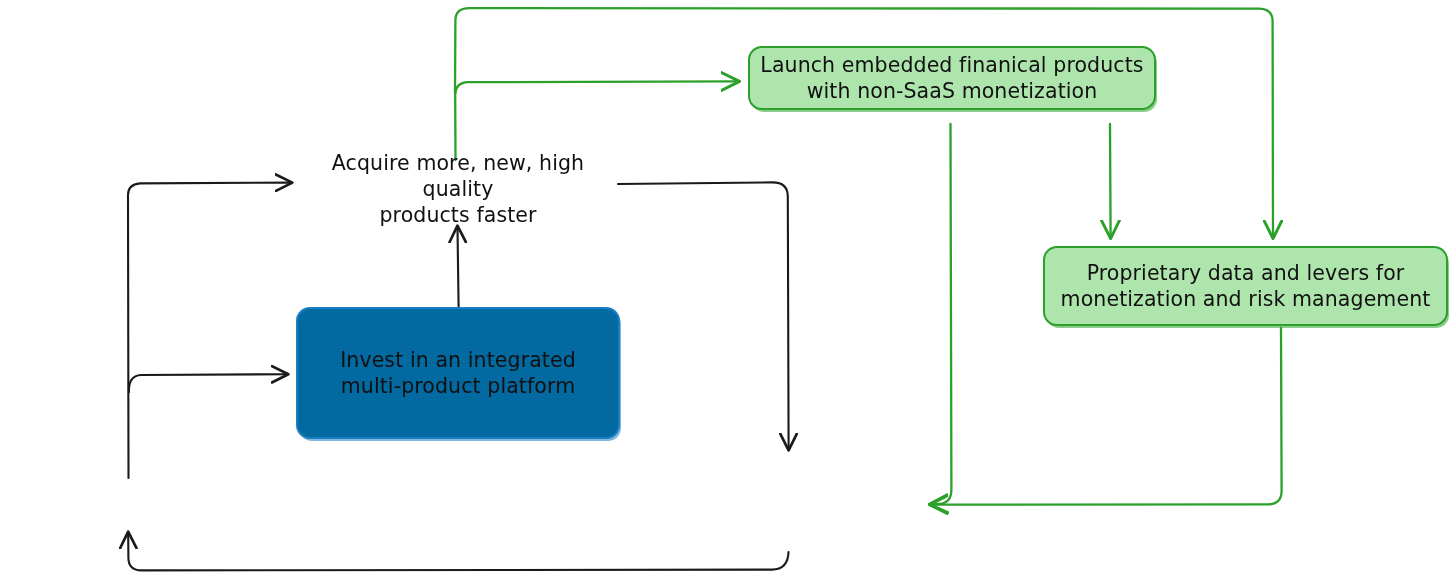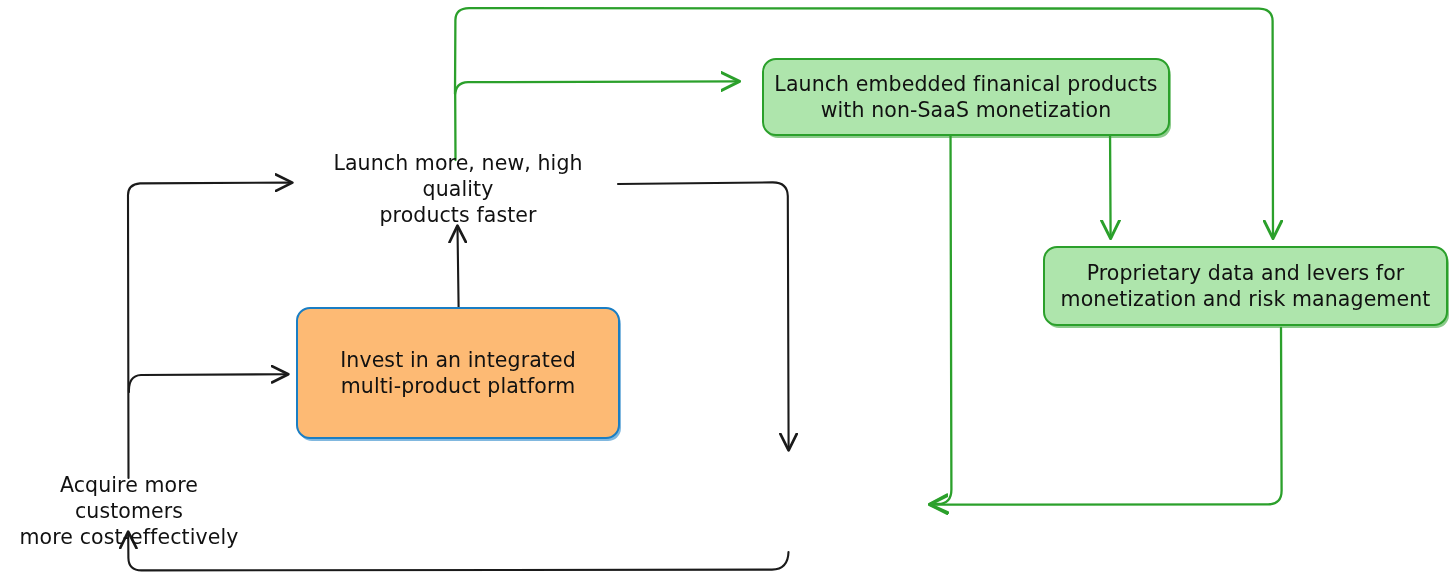--- a/index.html
+++ b/index.html
@@ -42,21 +42,21 @@
     color: #111111;
     font-size: 20.5px;
     letter-spacing: 0.1px;
   }
   .box-green {
     background: #aee5ac;
     border: 2.2px solid #2ba02b;
     box-shadow: 2px 3px 0 -1px rgba(43,160,43,0.55);
   }
   .box-blue {
-    background: #fdba74;
+    background: #0369a1;
     border: 2.2px solid #1a7ec4;
     box-shadow: 2px 3px 0 -1px rgba(26,126,196,0.55);
   }
   .label-plain {
     background: transparent;
     border: none;
   }
   .node-label {
     display: block;
     white-space: pre-line;
@@ -97,39 +97,35 @@
       <path d="M 455 94 L 455.4 20 Q 455.6 8.4 469 8.2 L 1259 8.6 Q 1272.4 8.8 1272.6 21 L 1273 236" marker-end="url(#arrow-green)"></path>
 
       <path d="M 1110 124 L 1110.6 236" marker-end="url(#arrow-green)"></path>
 
       <path d="M 950.5 124 L 951.4 489 Q 951.6 503.6 938 504 L 932 504.2" marker-end="url(#arrow-green)"></path>
 
       <path d="M 1281 328 L 1281.6 490 Q 1281.8 504.4 1268 504.4 L 932 504.6" marker-end="url(#arrow-green)"></path>
     </g>
   </svg>
 
-  <div class="node node-box box-green" style="left:748px; top:58px; width:408px; height:78px;margin-left:14px;">
+  <div class="node node-box box-green" style="left:748px; top:46px; width:408px; height:64px;">
     <span class="node-text node-label">Launch embedded finanical products
 with non-SaaS monetization</span>
   </div>
 
   <div class="node node-box box-green" style="left:1043px; top:246px; width:405px; height:80px;">
     <span class="node-text node-label">Proprietary data and levers for
 monetization and risk management</span>
   </div>
 
   <div class="node node-box box-blue" style="left:296px; top:307px; width:324px; height:132px;">
     <span class="node-text node-label">Invest in an integrated
 multi-product platform</span>
   </div>
 
   <div class="node label-plain" style="left:300px; top:160px; width:316px; height:58px;">
-    <span class="node-text node-label">Launch more, new, high quality
+    <span class="node-text node-label">Acquire more, new, high quality
 products faster</span>
   </div>
 
-  <div class="node label-plain" style="left:4px; top:482px; width:250px; height:58px;">
-    <span class="node-text node-label">Acquire more customers
-more cost-effectively</span>
-  </div>
 
 
 </div>
 
 </body></html>

